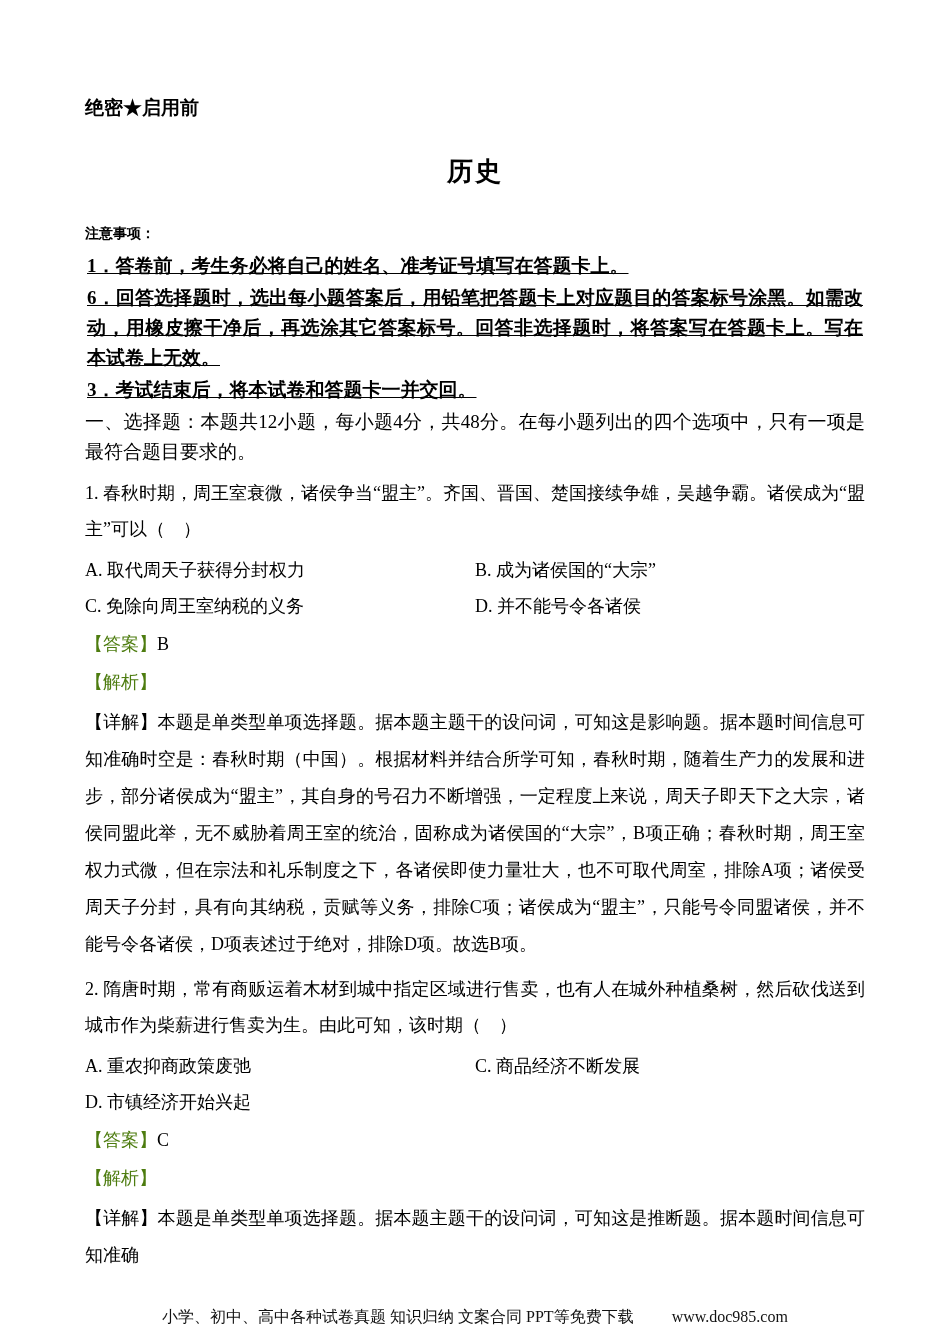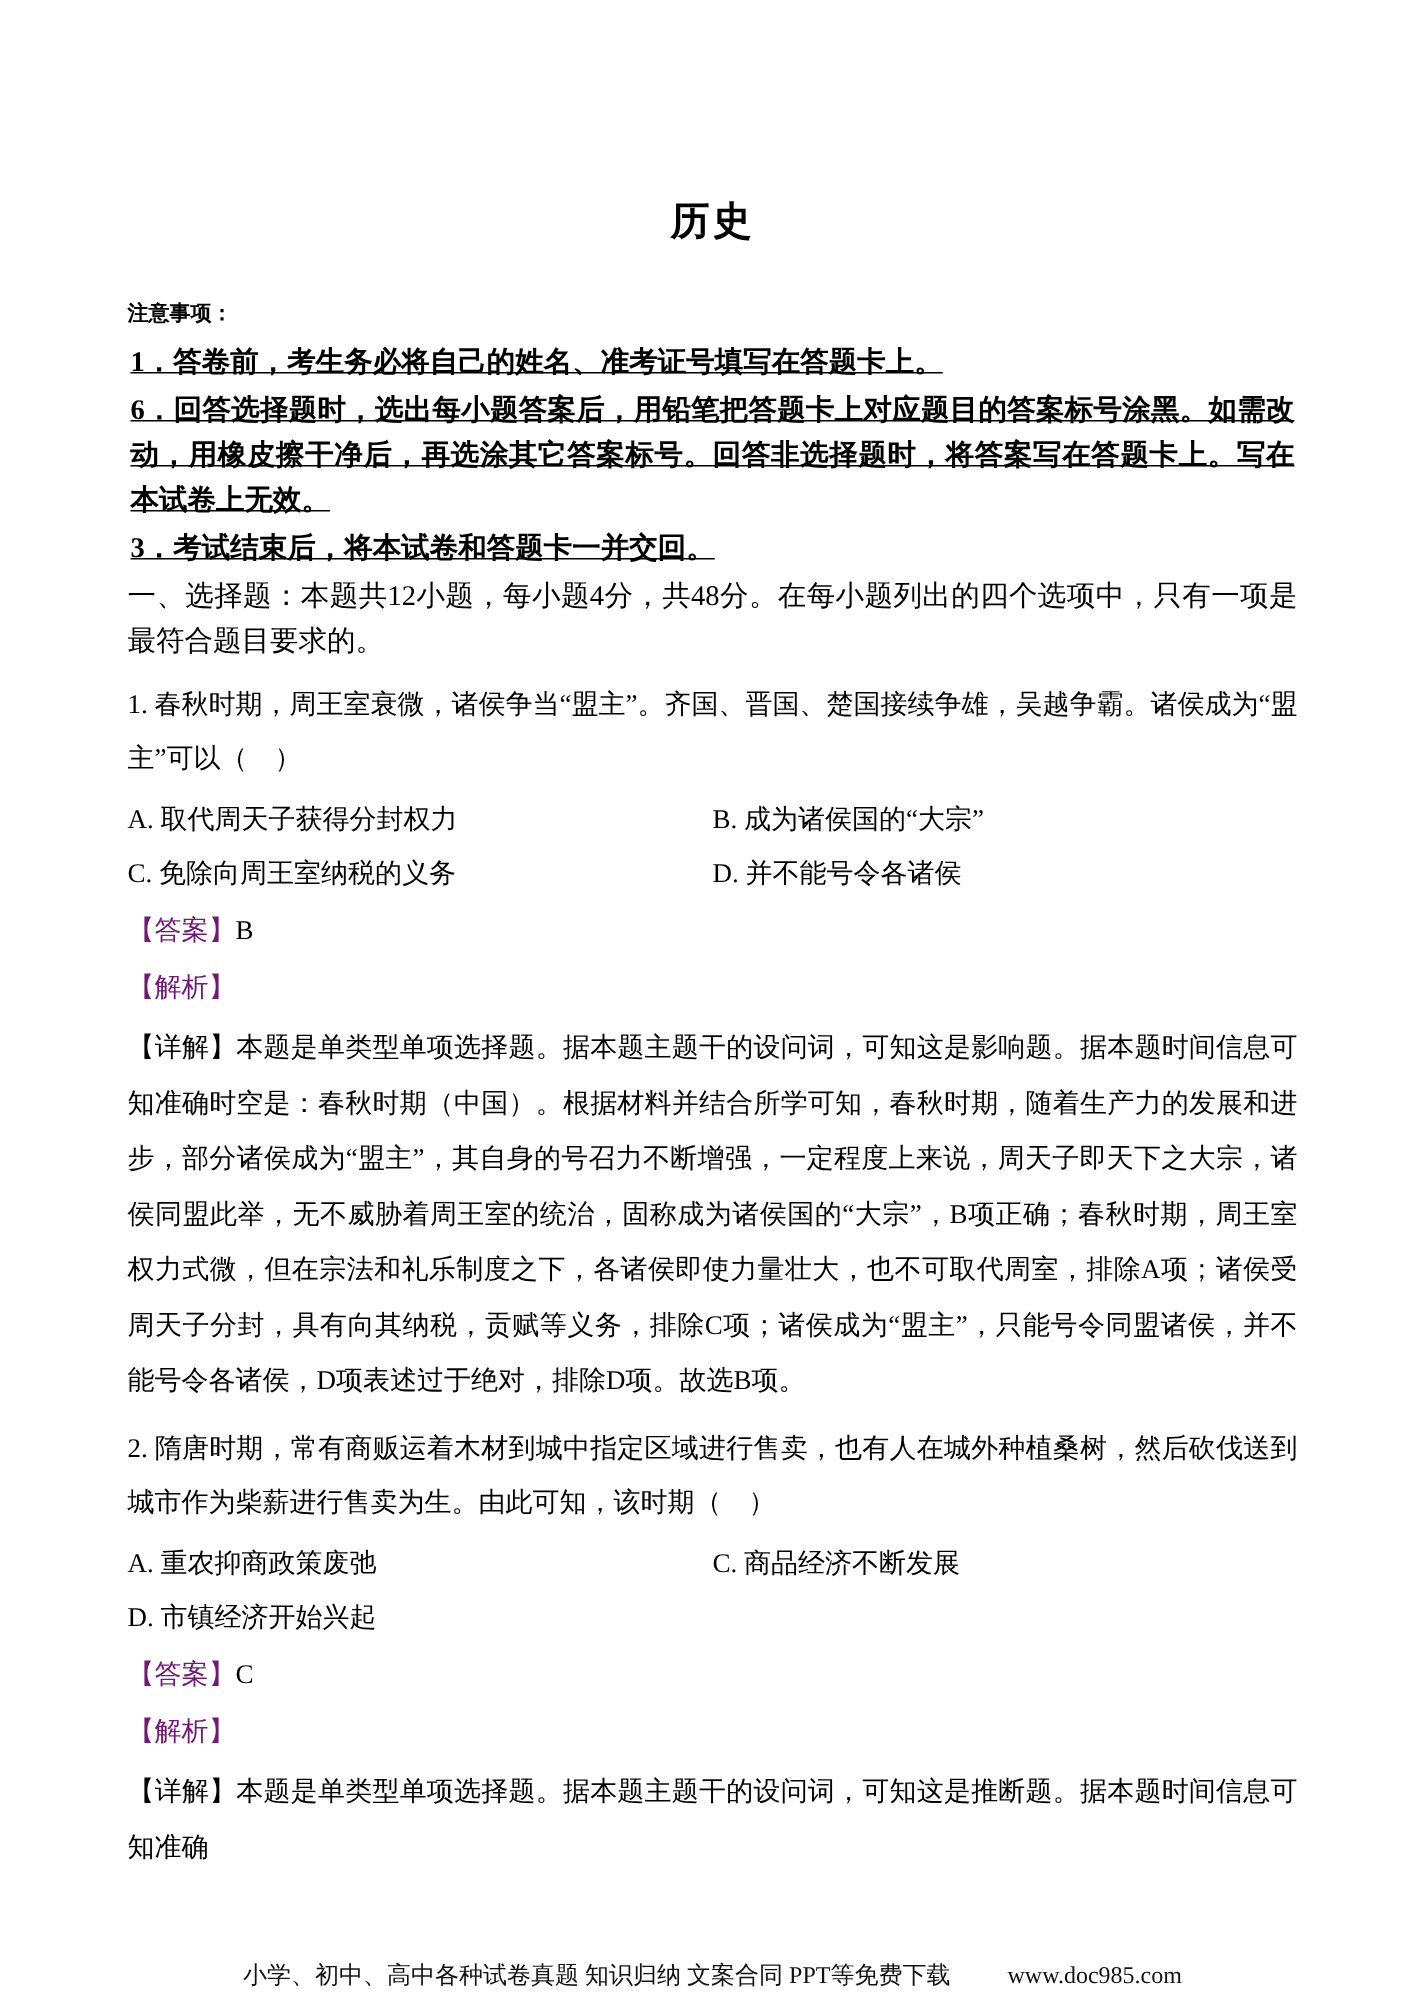--- a/index.html
+++ b/index.html
@@ -72,21 +72,21 @@
     margin-top: 12px;
     font-size: 18px;
     line-height: 23px;
   }
   .answer-line, .analysis-line {
     font-size: 18px;
     line-height: 23px;
     margin-top: 15px;
   }
   .label-blue {
-    color: #701a75;
+    color: #4d7c0f;
   }
   .detail-para {
     font-size: 18px;
     line-height: 37px;
     margin: 10px 0 0 0;
     text-align: justify;
   }
   .q-block {
     margin-top: 4px;
   }
@@ -102,20 +102,21 @@
   }
   .footer .footer-url {
     margin-left: 38px;
   }
 </style>
 </head>
 <body>
 
 <div class="page">
 
+  <div class="classified">绝密★启用前</div>
 
 
   <div class="subject-title">历史</div>
 
   <div class="notice-heading">注意事项：</div>
   <p class="notice-item">1．答卷前，考生务必将自己的姓名、准考证号填写在答题卡上。</p>
   <p class="notice-item">6．回答选择题时，选出每小题答案后，用铅笔把答题卡上对应题目的答案标号涂黑。如需改动，用橡皮擦干净后，再选涂其它答案标号。回答非选择题时，将答案写在答题卡上。写在本试卷上无效。</p>
   <p class="notice-item">3．考试结束后，将本试卷和答题卡一并交回。</p>
 
   <p class="section-heading">一、选择题：本题共12小题，每小题4分，共48分。在每小题列出的四个选项中，只有一项是最符合题目要求的。</p>

